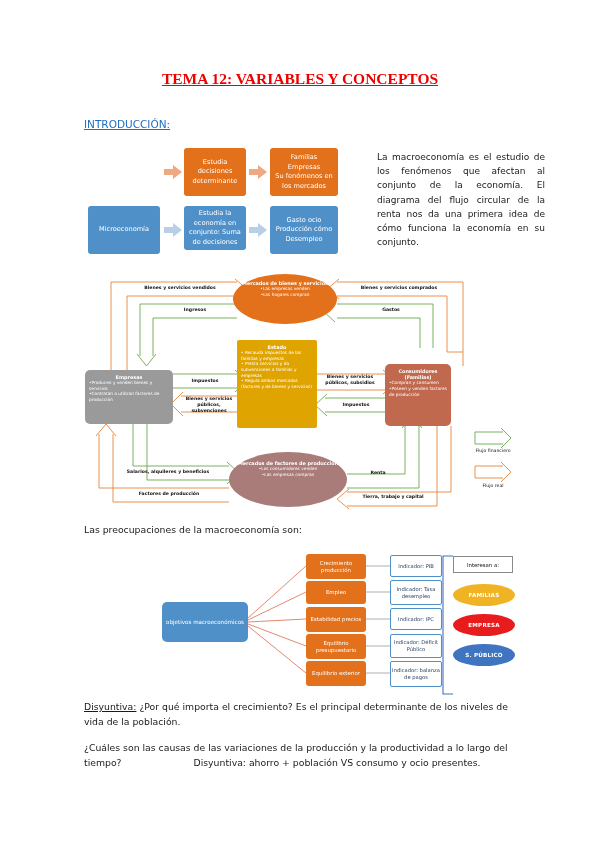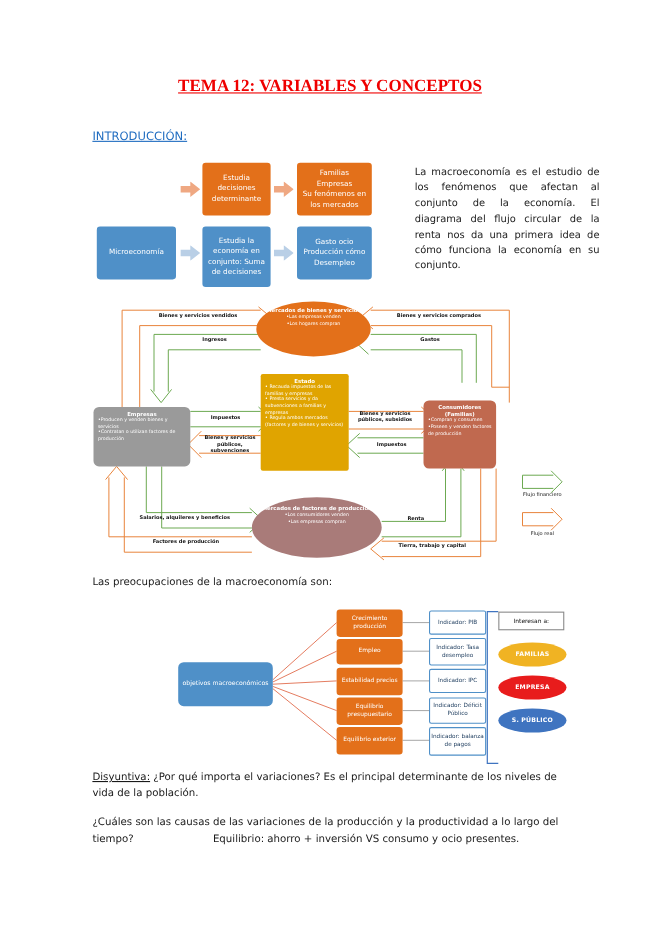--- a/index.html
+++ b/index.html
@@ -100,21 +100,21 @@
     </div>
 
     <div class="fbox blu" style="left:0;top:58px;width:72px;height:48px;">
       <span>Microeconomía</span>
     </div>
     <div class="farrow" style="left:76px;top:75px;">
       <svg width="18" height="14" viewBox="0 0 18 14">
           <path d="M0 4 H9 V0 L18 7 L9 14 V10 H0 Z" fill="#b9cfe6"></path>
         </svg>
     </div>
-    <div class="fbox blu" style="left:96px;top:58px;width:62px;height:55px;">
+    <div class="fbox blu" style="left:96px;top:58px;width:62px;height:44px;">
       <span>Estudia la economía en conjunto: Suma de decisiones</span>
     </div>
     <div class="farrow" style="left:161px;top:75px;">
       <svg width="18" height="14" viewBox="0 0 18 14">
           <path d="M0 4 H9 V0 L18 7 L9 14 V10 H0 Z" fill="#b9cfe6"></path>
         </svg>
     </div>
     <div class="fbox blu" style="left:182px;top:58px;width:68px;height:48px;flex-direction:column;justify-content:center;">
       <span>Gasto ocio</span>
       <span>Producción cómo</span>
@@ -303,16 +303,16 @@
       <span>FAMILIAS</span>
     </div>
     <div class="ob-ell" style="left:313px;top:62px;width:62px;height:22px;background:#e81c1c;">
       <span>EMPRESA</span>
     </div>
     <div class="ob-ell" style="left:313px;top:92px;width:62px;height:22px;background:#3f74c0;">
       <span>S. PÚBLICO</span>
     </div>
   </div>
 
-  <div class="p-b1"><u>Disyuntiva:</u><span> ¿Por qué importa el variaciones? Es el principal determinante de los niveles de vida de la población.</span></div>
-  <div class="p-b2"><span>¿Cuáles son las causas de las variaciones de la producción y la productividad a lo largo del tiempo?</span><span class="gap"></span><span>Equilibrio: ahorro + inversión VS consumo y ocio presentes.</span></div>
+  <div class="p-b1"><u>Disyuntiva:</u><span> ¿Por qué importa el crecimiento? Es el principal determinante de los niveles de vida de la población.</span></div>
+  <div class="p-b2"><span>¿Cuáles son las causas de las variaciones de la producción y la productividad a lo largo del tiempo?</span><span class="gap"></span><span>Disyuntiva: ahorro + población VS consumo y ocio presentes.</span></div>
 
 </div>
 
 </body></html>

